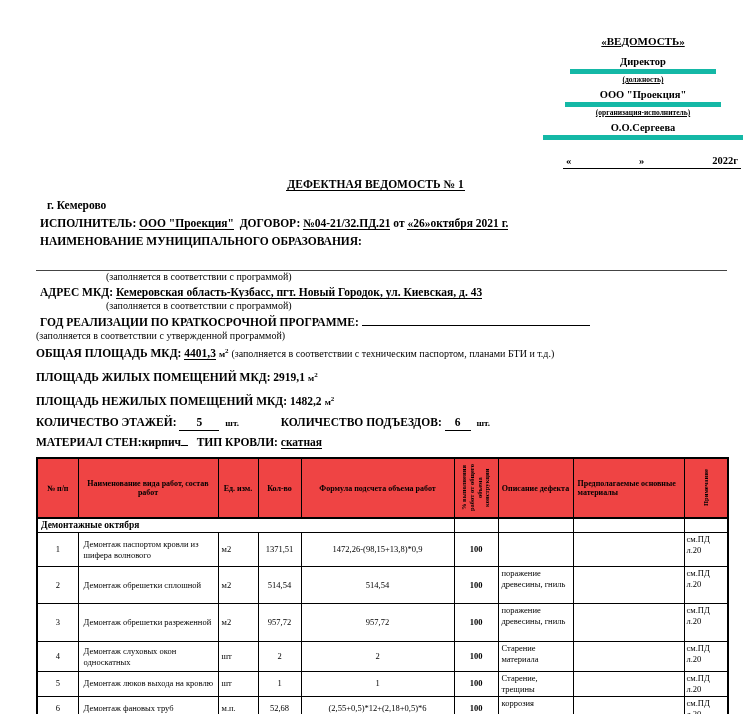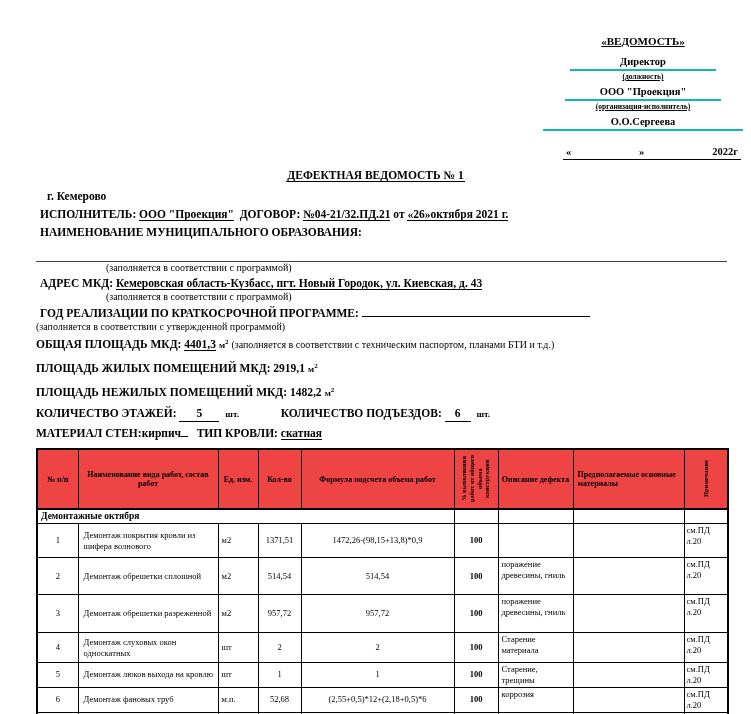--- a/index.html
+++ b/index.html
@@ -9,21 +9,21 @@
     font-family: "Liberation Serif", serif;
   }
   .page { position: relative; width: 751px; height: 714px; }
 
   
   .approval {
     width: 200px; margin: 34px 8px 0 auto;
     text-align: center; font-weight: bold; font-size: 10.5px; line-height: 15px;
   }
   .app-title { font-size: 11px; text-decoration: underline; margin-bottom: 5px; }
-  .app-line { border-bottom: 2px solid #14b8a6; margin: 0 auto; }
+  .app-line { border-bottom: 5px solid #14b8a6; margin: 0 auto; }
   .w1 { width: 146px; } .w2 { width: 156px; } .w3 { width: 200px; margin-top: 2px; }
   .app-note { font-size: 7.5px; line-height: 11px; text-decoration: underline; margin-bottom: 2px; }
   .app-date {
     display: flex; justify-content: space-between; align-items: flex-end;
     width: 172px; margin: 13px 2px 0 auto; border-bottom: 1px solid #000;
     font-size: 10.5px; padding: 0 3px;
   }
 
   
   .doc-title { text-align: center; font-size: 11.5px; font-weight: bold; margin-top: 9px; }
@@ -191,21 +191,21 @@
     <tbody>
       <tr class="section">
         <td colspan="5">Демонтажные октября</td>
         <td></td>
         <td></td>
         <td></td>
         <td></td>
       </tr>
     <tr style="height: 34px;">
           <td class="c0">1</td>
-          <td class="c1">Демонтаж покрытия кровли из шифера волнового</td>
+          <td class="c1">Демонтаж паспортом кровли из шифера волнового</td>
           <td class="c2">м2</td>
           <td class="c3">1371,51</td>
           <td class="c4">1472,26-(98,15+13,8)*0,9</td>
           <td class="c5">100</td>
           <td class="c6"></td>
           <td class="c7"></td>
           <td class="c8">см.ПД л.20</td>
         </tr>
         <tr style="height: 37px;">
           <td class="c0">2</td>

